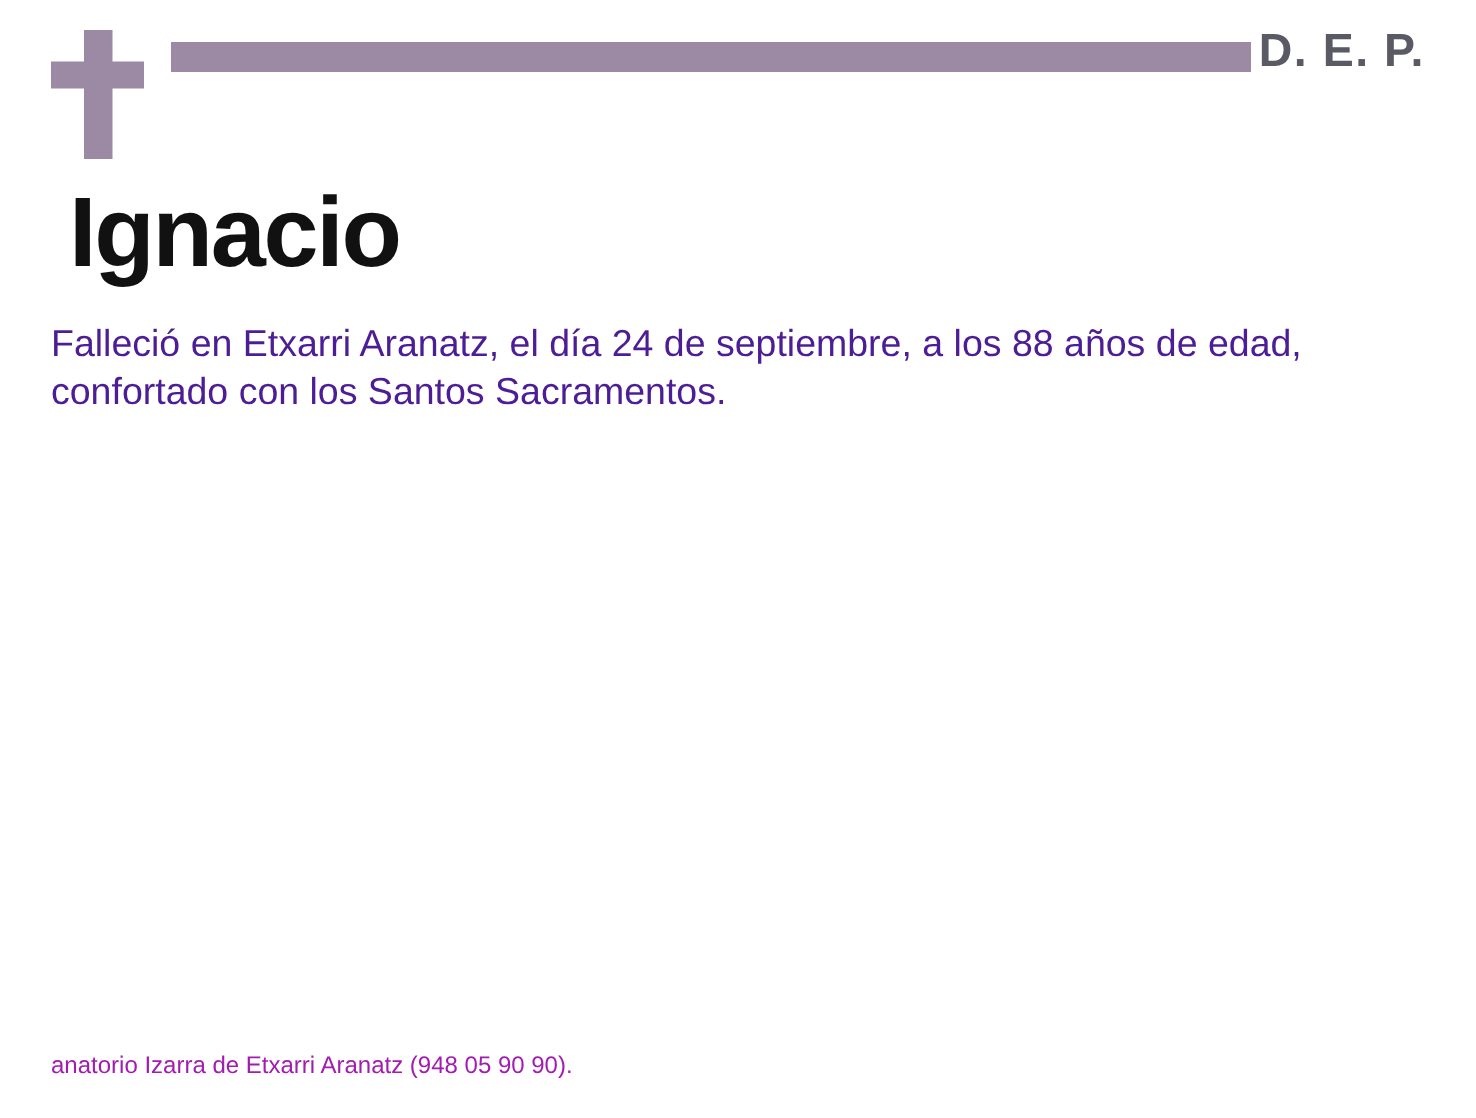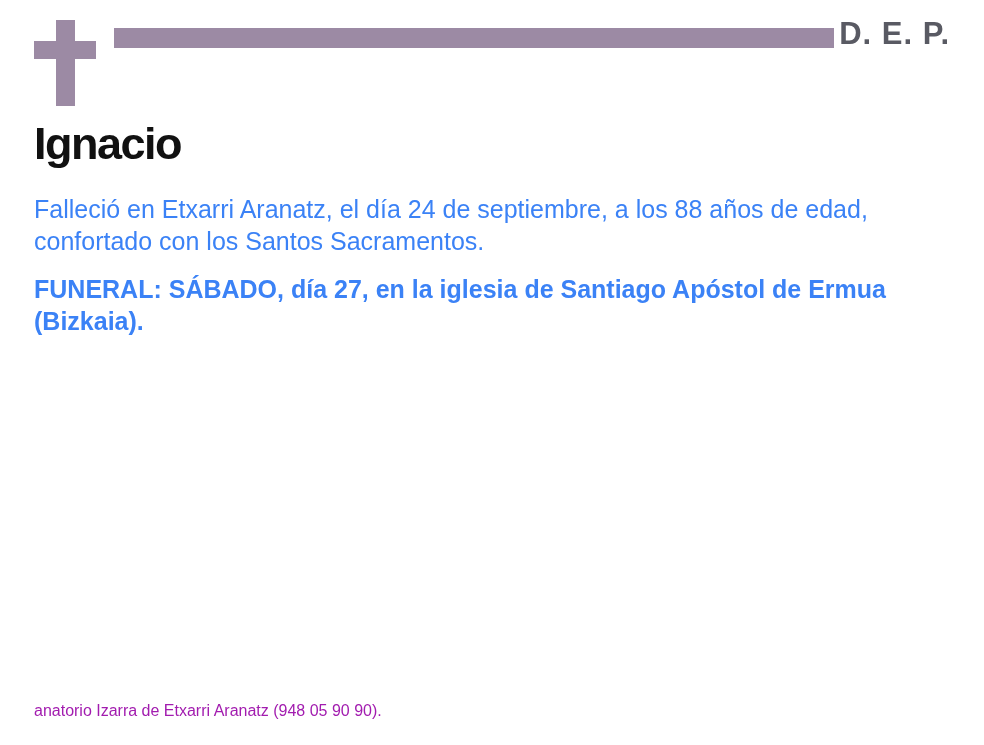--- a/index.html
+++ b/index.html
@@ -65,42 +65,42 @@
     top: 16px;
     font-size: 31px;
     font-weight: bold;
     letter-spacing: 1px;
     color: #595a63;
     font-family: "Liberation Sans", sans-serif;
   }
 
   
   .name {
-    margin: 12px 0 0 0;
+    margin: 12px 0 0 12px;
     font-family: "Liberation Sans", sans-serif;
     font-weight: bold;
-    font-size: 45px;
+    font-size: 66px;
     line-height: 0.99;
     letter-spacing: -1.5px;
     color: #111111;
   }
   .name .line {
     display: block;
     white-space: nowrap;
   }
 
   
   .body {
     margin-top: 26px;
   }
   .body p {
     margin: 0 0 16px 0;
     font-size: 25px;
     line-height: 1.28;
-    color: #3b82f6;
+    color: #4c1d95;
     font-family: "Liberation Sans", sans-serif;
   }
   .body p.strong {
     font-weight: bold;
     margin-bottom: 14px;
   }
   .footnote {
     position: absolute;
     left: 34px;
     bottom: 14px;
@@ -122,18 +122,17 @@
     <div class="bar"></div>
     <div class="dep">D. E. P.</div>
   </div>
 
   <div class="name">
     <span class="line">Ignacio</span>
   </div>
 
   <div class="body">
     <p>Falleció en Etxarri Aranatz, el día 24 de septiembre, a los 88 años de edad, confortado con los Santos Sacramentos.</p>
-    <p class="strong">FUNERAL: SÁBADO, día 27, en la iglesia de Santiago Apóstol de Ermua (Bizkaia).</p>
   </div>
 
   <div class="footnote">anatorio Izarra de Etxarri Aranatz (948 05 90 90).</div>
 
 </div>
 
 </body></html>

